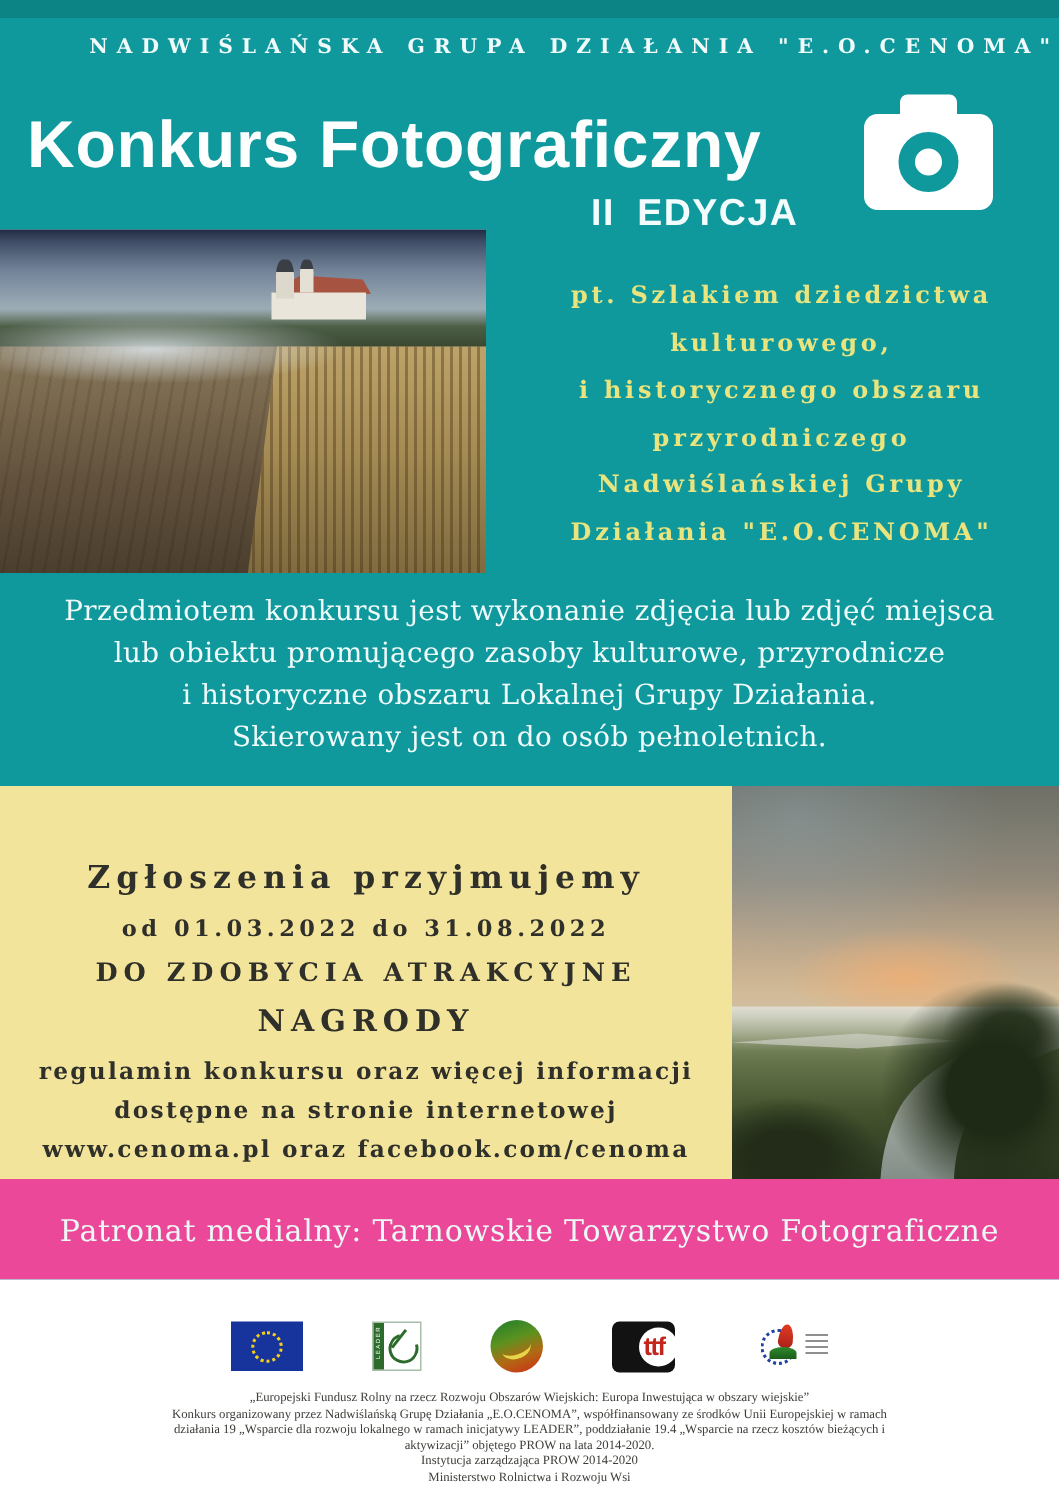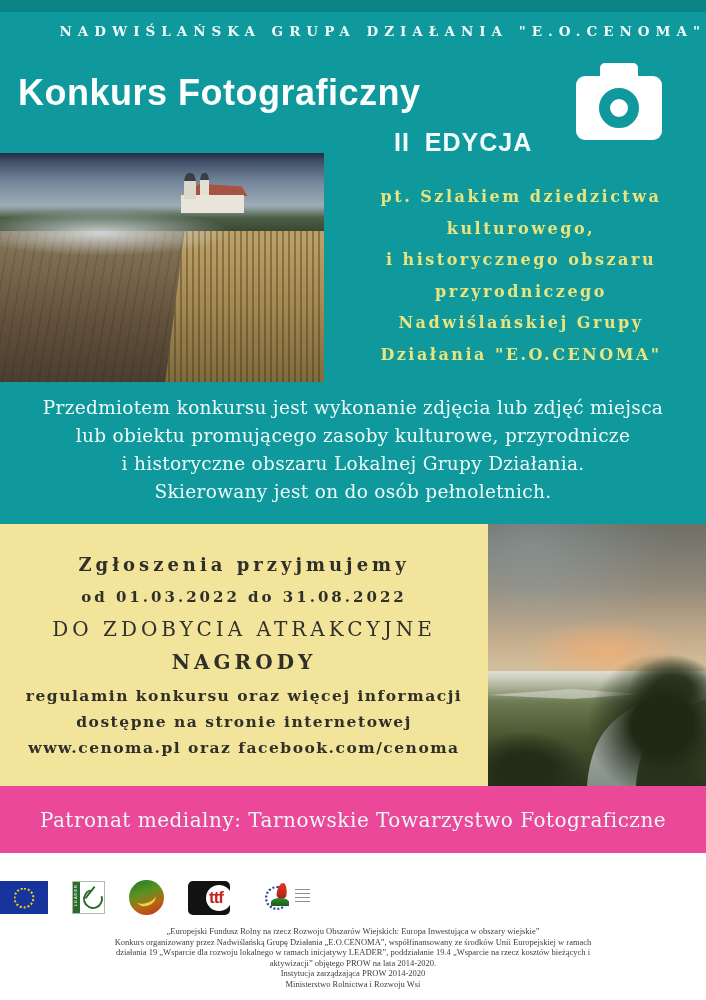--- a/index.html
+++ b/index.html
@@ -3,21 +3,21 @@
 <meta charset="utf-8">
 <style>
   html,body{margin:0;padding:0;background:#dcdcdc;}
   .poster{position:relative;width:706px;height:1000px;margin:0 auto;overflow:hidden;
           background:#10999c;font-family:"DejaVu Serif",serif;}
   
   .top-strip{position:absolute;left:0;top:0;width:706px;height:12px;background:#0c8486;}
   .org-header{position:absolute;left:0;top:23px;width:706px;text-align:right;
       color:#f1fbfb;font-size:13.5px;font-weight:bold;letter-spacing:6px;white-space:nowrap;}
   .main-title{position:absolute;left:18px;top:72px;width:560px;color:#fdffff;
-      font-family:"Liberation Sans","DejaVu Sans",sans-serif;font-weight:bold;font-size:36px;
+      font-family:"Liberation Sans","DejaVu Sans",sans-serif;font-weight:bold;font-size:44px;
       letter-spacing:0.5px;white-space:nowrap;}
   .edition{position:absolute;left:394px;top:128px;width:156px;text-align:left;color:#f2fcfc;
       font-family:"Liberation Sans","DejaVu Sans",sans-serif;font-weight:bold;font-size:25px;
       letter-spacing:1px;word-spacing:7px;white-space:nowrap;}
   
   .camera{position:absolute;left:576px;top:63px;width:86px;height:77px;}
   .camera-hump{position:absolute;left:24px;top:0;width:38px;height:22px;background:#fff;border-radius:5px;}
   .camera-body{position:absolute;left:0;top:13px;width:86px;height:64px;background:#fff;border-radius:9px;}
   .camera-lens{position:absolute;left:23px;top:25px;width:40px;height:40px;border-radius:50%;
       background:#fff;border:11px solid #10999c;box-sizing:border-box;}
@@ -46,23 +46,23 @@
       background:radial-gradient(ellipse,rgba(216,223,227,.9) 0%,rgba(216,223,227,0) 70%);}
   
   .theme{position:absolute;left:336px;top:181px;width:370px;text-align:center;color:#e9e47e;
       font-weight:bold;font-size:16px;line-height:31.5px;letter-spacing:2.5px;}
   
   .description{position:absolute;left:0;top:394px;width:706px;text-align:center;color:#effafa;
       font-size:18.5px;line-height:28px;letter-spacing:0.3px;}
   
   .cream-box{position:absolute;left:0;top:524px;width:488px;height:262px;background:#f3e49c;
       color:#30302a;text-align:center;box-sizing:border-box;padding-top:30px;}
-  .cb-l1{font-size:18px;font-weight:bold;letter-spacing:4px;margin-bottom:13px;}
+  .cb-l1{font-size:21px;font-weight:bold;letter-spacing:4px;margin-bottom:13px;margin-top:18px;}
   .cb-l2{font-size:15px;font-weight:bold;letter-spacing:3px;margin-bottom:11px;}
-  .cb-l3{font-size:20px;font-weight:normal;letter-spacing:4px;margin-bottom:9px;}
+  .cb-l3{font-size:17px;font-weight:bold;letter-spacing:4px;margin-bottom:9px;}
   .cb-l4{font-size:20px;font-weight:bold;letter-spacing:4px;margin-bottom:12px;}
   .cb-s{font-size:15.5px;font-weight:bold;letter-spacing:1.5px;margin-bottom:7px;}
   
   .photo2{position:absolute;left:488px;top:524px;width:218px;height:262px;overflow:hidden;background:#8a887c;}
   .p2-sky{position:absolute;left:0;top:0;width:100%;height:60%;
       background:radial-gradient(ellipse at 20% 15%,rgba(150,180,195,.35) 0%,rgba(150,180,195,0) 55%),
         linear-gradient(180deg,#6e6f66 0%,#7f7d72 20%,#92897a 40%,#ab9a83 55%,#c3ab8c 72%,#d2bb98 88%,#cfc0a4 100%);}
   .p2-glow{position:absolute;left:16%;top:36%;width:74%;height:26%;
       background:radial-gradient(ellipse,rgba(242,173,112,.75) 0%,rgba(242,173,112,0) 70%);}
   .p2-land{position:absolute;left:0;top:57%;width:100%;height:43%;
@@ -74,22 +74,22 @@
       background:radial-gradient(ellipse,#222c18 30%,rgba(34,44,24,0) 70%);}
   .p2-bush-r{position:absolute;right:-16%;bottom:-6%;width:72%;height:58%;
       background:radial-gradient(ellipse,#1f2a16 28%,rgba(31,42,22,0) 68%);}
   .p2-tree{position:absolute;right:-6%;top:50%;width:42%;height:26%;
       background:radial-gradient(ellipse,rgba(40,52,30,.9) 28%,rgba(40,52,30,0) 70%);}
   
   .patronat{position:absolute;left:0;top:786px;width:706px;height:67px;background:#ec4899;
       display:flex;align-items:center;justify-content:center;color:#ecf8f6;font-size:20px;letter-spacing:0.5px;}
   
   .footer{position:absolute;left:0;top:853px;width:706px;height:147px;background:#ffffff;}
-  .logos{position:absolute;left:0;top:27px;width:100%;display:flex;
-      align-items:center;gap:24px;}
+  .logos{position:absolute;left:0;top:27px;width:100%;display:flex;justify-content:center;
+      align-items:center;gap:46px;}
   .logo-eu{width:48px;height:33px;background:#17349c;position:relative;flex:none;}
   .eu-stars{position:absolute;left:50%;top:50%;transform:translate(-50%,-50%);width:17px;height:17px;
       border:2px dotted #f7d117;border-radius:50%;}
   .logo-leader{width:33px;height:33px;background:#fff;border:1px solid #a9bfa9;position:relative;flex:none;box-sizing:border-box;}
   .leader-bar{position:absolute;left:0;top:0;width:7px;height:100%;background:#2d6b2d;}
   .leader-bar span{position:absolute;left:0px;top:2px;color:#fff;font-family:"Liberation Sans",sans-serif;
       font-size:4px;writing-mode:vertical-rl;transform:rotate(180deg);letter-spacing:1px;}
   .leader-circ{position:absolute;left:10px;top:7px;width:16px;height:16px;border:2.5px solid #2d6b2d;
       border-radius:50%;border-top-color:transparent;transform:rotate(28deg);}
   .leader-stem{position:absolute;left:16px;top:3px;width:2px;height:15px;background:#2d6b2d;transform:rotate(38deg);}

